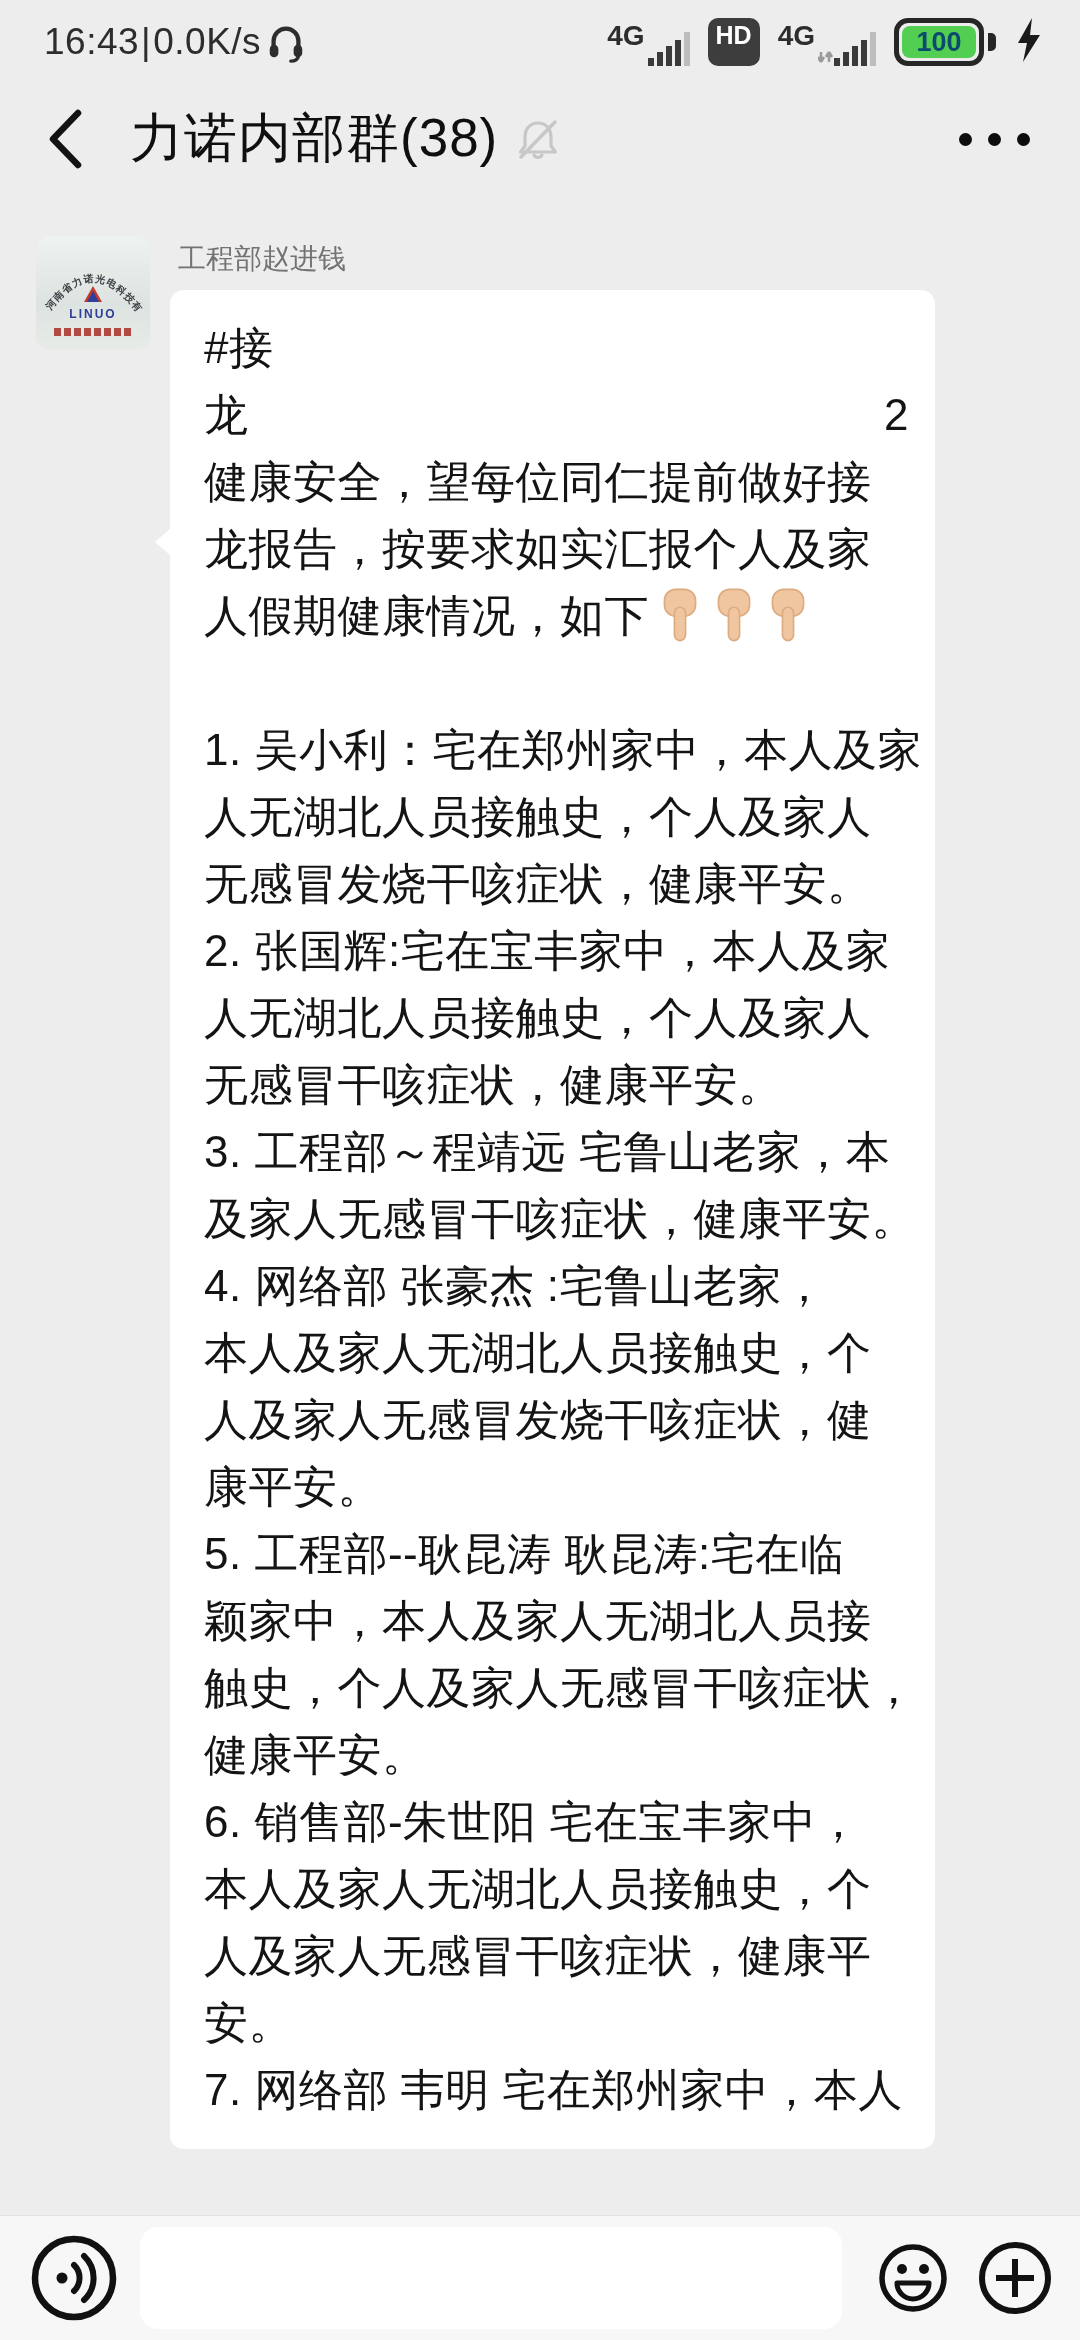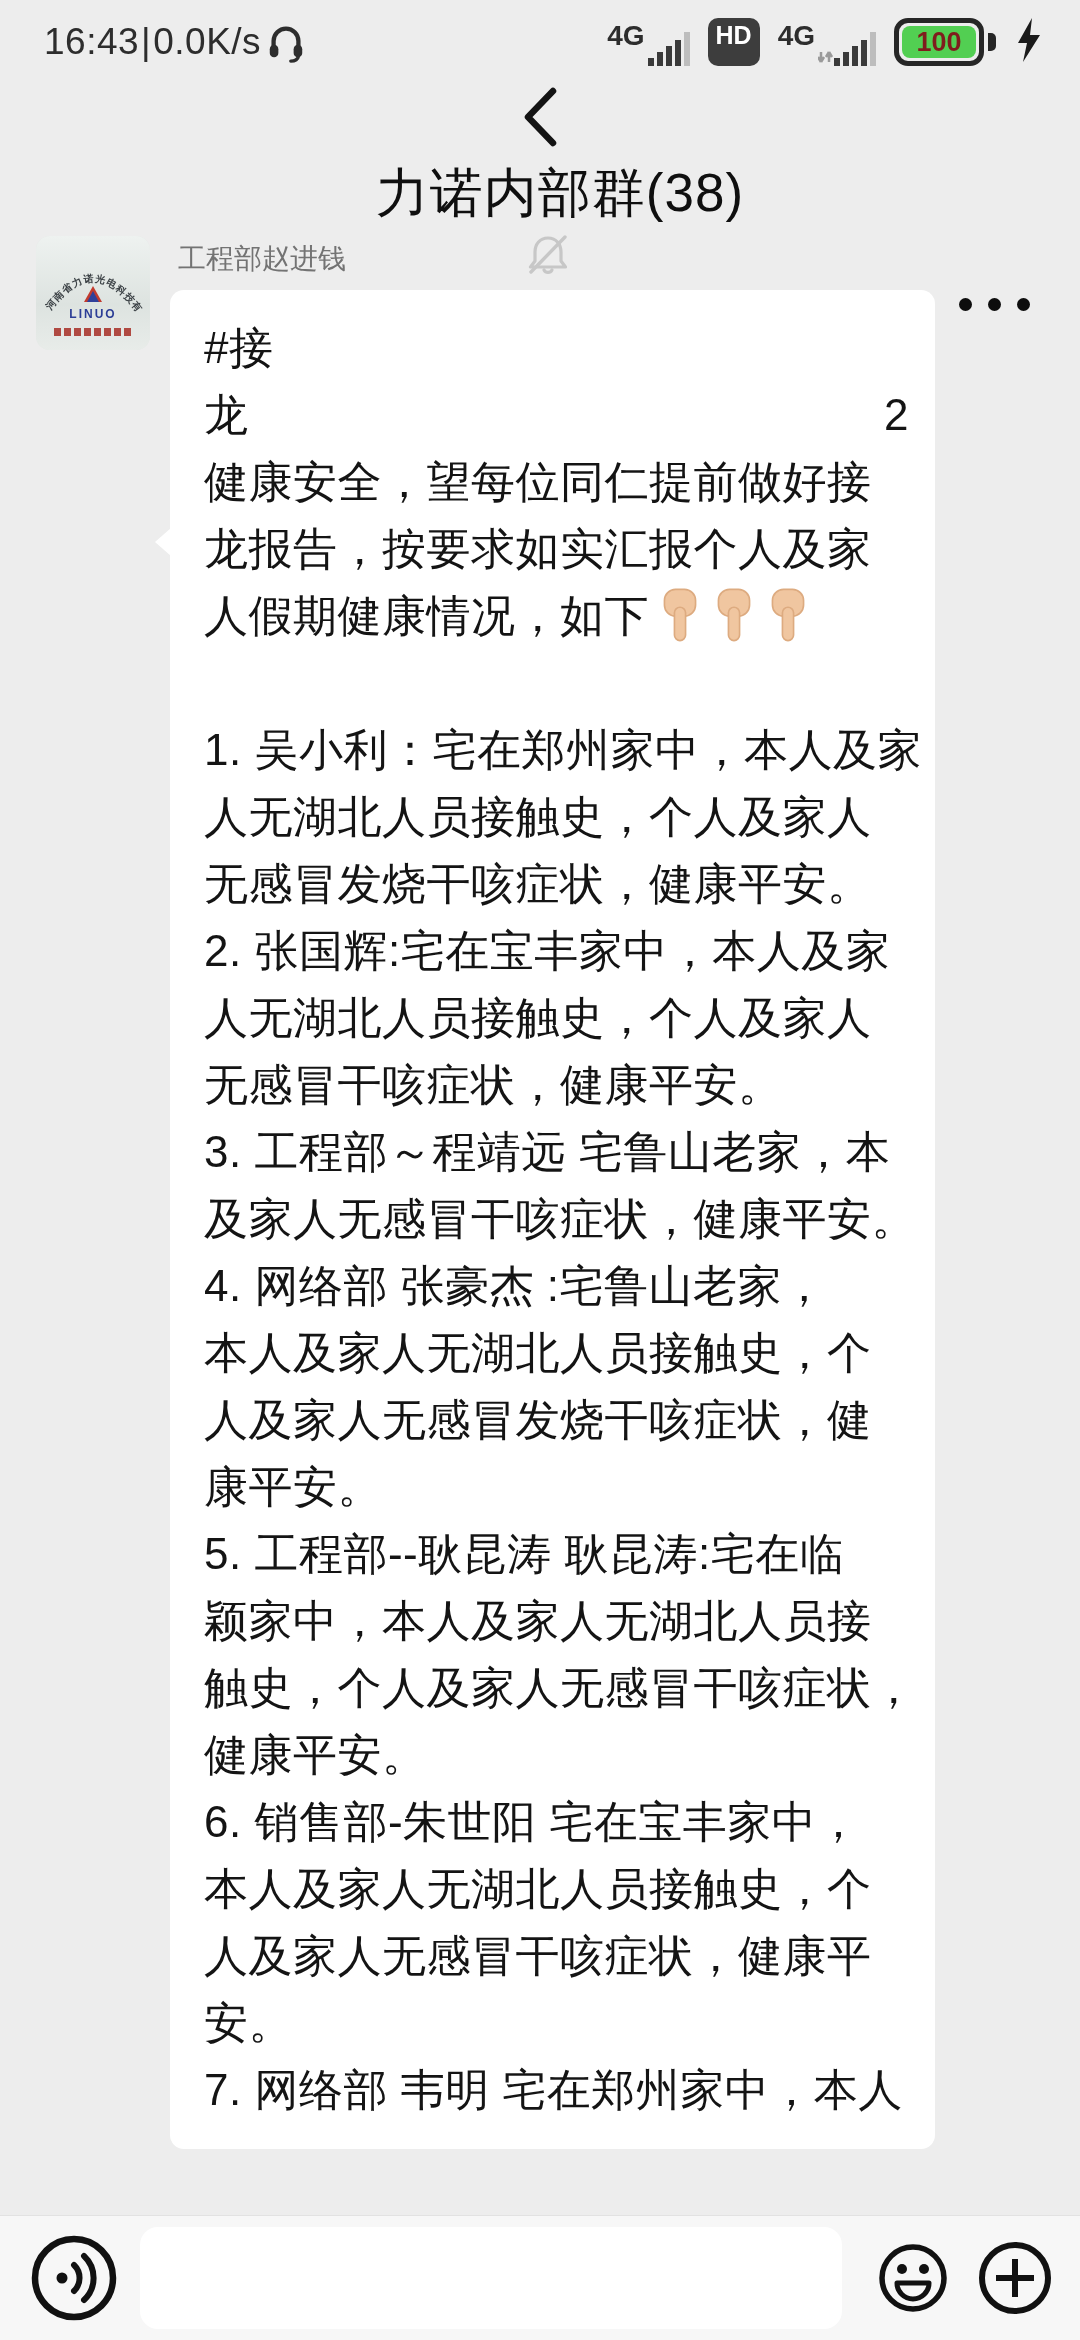--- a/index.html
+++ b/index.html
@@ -25,27 +25,27 @@
     border-radius:10px;padding:5px 8px;line-height:1;
   }
   .battery{display:flex;align-items:center;}
   .battery-shell{
     border:5px solid #262626;border-radius:14px;padding:3px;
     width:74px;height:32px;box-sizing:content-box;
   }
   .battery-fill{
     background:#52cf52;border-radius:8px;width:100%;height:100%;
     display:flex;align-items:center;justify-content:center;
-    font-size:27px;font-weight:700;color:#7f1d1d;line-height:1;
+    font-size:27px;font-weight:700;color:#0c4a6e;line-height:1;
   }
   .battery-nub{width:8px;height:18px;background:#262626;border-radius:0 5px 5px 0;margin-left:4px;}
   
   .nav-bar{
     position:absolute;top:76px;left:0;right:0;height:126px;
-    display:flex;align-items:center;padding:0 40px;box-sizing:border-box;flex-direction:column;
+    display:flex;align-items:center;padding:0 40px;box-sizing:border-box;
   }
   .nav-title{font-size:53px;font-weight:500;color:#0f0f0f;margin-left:40px;letter-spacing:1px;}
   .bell-wrap{margin-left:16px;display:flex;align-items:center;}
   .more-menu{margin-left:auto;display:flex;align-items:center;gap:16px;padding:20px 10px;}
   .dot{width:13px;height:13px;border-radius:50%;background:#0d0d0d;}
   
   .chat-area{position:absolute;top:202px;left:0;right:0;bottom:0;}
   .msg-row{display:flex;align-items:flex-start;padding:34px 30px 0 36px;}
   .avatar{
     width:114px;height:114px;border-radius:14px;overflow:hidden;flex:none;

